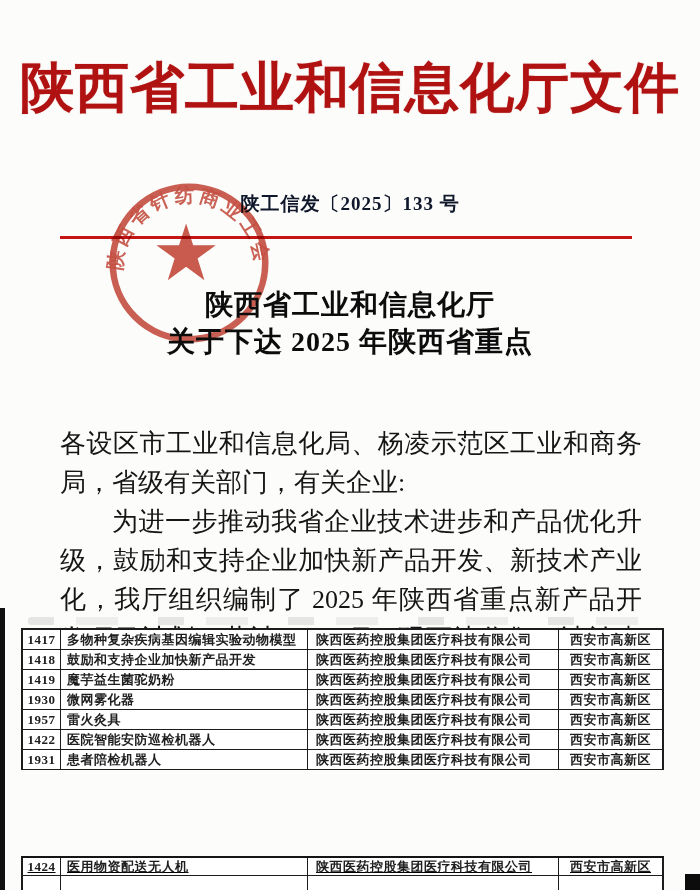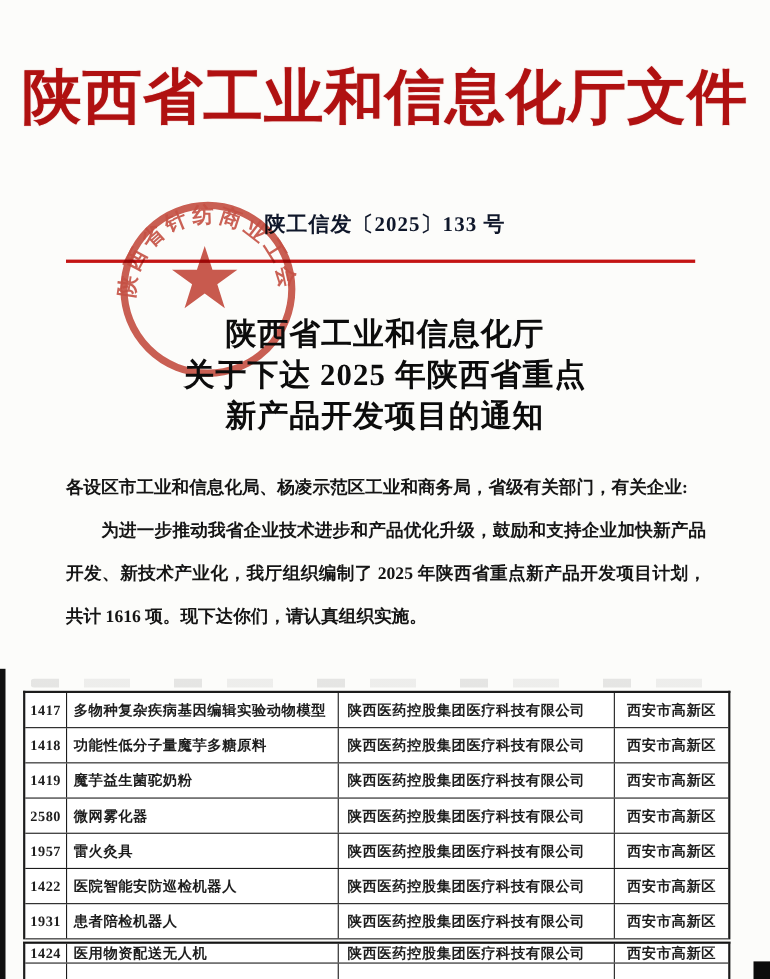--- a/index.html
+++ b/index.html
@@ -44,24 +44,24 @@
     position: absolute; top: 286px; left: 0; right: 0;
     text-align: center;
     font-size: 28px; font-weight: 700;
     color: #0c0c0c;
     line-height: 37px;
     letter-spacing: 1px;
   }
   .body-text {
     position: absolute; top: 424px; left: 60px;
     width: 582px;
-    font-size: 16px; color: #151515;
+    font-size: 26px; color: #151515;
     line-height: 39px;
     text-align: justify;
-    font-weight: 700;
+    font-weight: 400;
   }
   .body-text p.indent { text-indent: 2em; }
   .noise-band {
     position: absolute; top: 617px; left: 28px; width: 648px; height: 8px;
     background: repeating-linear-gradient(90deg,
       rgba(110,110,110,.16) 0 26px, rgba(110,110,110,0) 26px 48px,
       rgba(110,110,110,.10) 48px 90px, rgba(110,110,110,0) 90px 130px);
     border-radius: 3px;
   }
   .doc-table {
@@ -73,23 +73,23 @@
   }
   .doc-table.second {
     top: 856px;
     border-top: 2.5px solid #141414;
     height: 40px;
   }
   .t-row {
     display: grid;
     grid-template-columns: 38px 247px 251px 103px;
     border-bottom: 1.5px solid #1c1c1c;
-    height: 32px;
-  }
-  .doc-table.second .t-row { height: 18px; }
+    height: 20px;
+  }
+  .doc-table.second .t-row { height: 18px; text-decoration: underline; }
   .t-row:last-child { border-bottom: 1.5px solid #1c1c1c; }
   .t-cell {
     border-right: 1.5px solid #1c1c1c;
     display: flex; align-items: center;
     font-size: 13px; font-weight: 700; color: #1e1e1e;
     overflow: hidden; white-space: nowrap;
     letter-spacing: .5px;
   }
   .t-cell:last-child { border-right: none; }
   .t-cell.num, .t-cell.district { justify-content: center; }
@@ -124,51 +124,50 @@
     <circle cx="100" cy="100" r="82" fill="none" stroke="#c0392b" stroke-width="7" opacity="0.92"></circle>
     <polygon points="97,65 103.8,85.7 125.5,85.7 108,98.5 114.6,119.3 97,106.5 79.4,119.3 86,98.5 68.5,85.7 90.2,85.7" fill="#c0392b" opacity="0.95" transform="translate(0,-4) scale(1.12) translate(-10.5,-10)"></polygon>
     <text font-size="21" fill="#c0392b" font-weight="700" letter-spacing="4" opacity="0.9">
       <textPath href="#sealArc" startOffset="8%">陕西省针纺商业工会</textPath>
     </text>
   </svg>
 
   <div class="main-title">
     <div>陕西省工业和信息化厅</div>
     <div>关于下达 2025 年陕西省重点</div>
-    <div>新产品开发项目的通知</div>
   </div>
 
   <div class="body-text">
     <p>各设区市工业和信息化局、杨凌示范区工业和商务局，省级有关部门，有关企业:</p>
     <p class="indent">为进一步推动我省企业技术进步和产品优化升级，鼓励和支持企业加快新产品开发、新技术产业化，我厅组织编制了 2025 年陕西省重点新产品开发项目计划，共计 1616 项。现下达你们，请认真组织实施。</p>
   </div>
 
   <div class="noise-band"></div>
 
   <div class="doc-table">
     <div class="t-row">
       <div class="t-cell num">1417</div>
       <div class="t-cell product">多物种复杂疾病基因编辑实验动物模型</div>
       <div class="t-cell company">陕西医药控股集团医疗科技有限公司</div>
       <div class="t-cell district">西安市高新区</div>
     </div>
     <div class="t-row">
       <div class="t-cell num">1418</div>
-      <div class="t-cell product">功能性低分子量魔芋多糖原料</div>
+      <div class="t-cell product">鼓励和支持企业加快新产品开发</div>
       <div class="t-cell company">陕西医药控股集团医疗科技有限公司</div>
       <div class="t-cell district">西安市高新区</div>
     </div>
     <div class="t-row">
       <div class="t-cell num">1419</div>
       <div class="t-cell product">魔芋益生菌驼奶粉</div>
       <div class="t-cell company">陕西医药控股集团医疗科技有限公司</div>
       <div class="t-cell district">西安市高新区</div>
     </div>
     <div class="t-row">
-      <div class="t-cell num">2580</div>
+      <div class="t-cell num">1930</div>
       <div class="t-cell product">微网雾化器</div>
       <div class="t-cell company">陕西医药控股集团医疗科技有限公司</div>
       <div class="t-cell district">西安市高新区</div>
     </div>
     <div class="t-row">
       <div class="t-cell num">1957</div>
       <div class="t-cell product">雷火灸具</div>
       <div class="t-cell company">陕西医药控股集团医疗科技有限公司</div>
       <div class="t-cell district">西安市高新区</div>
     </div>

